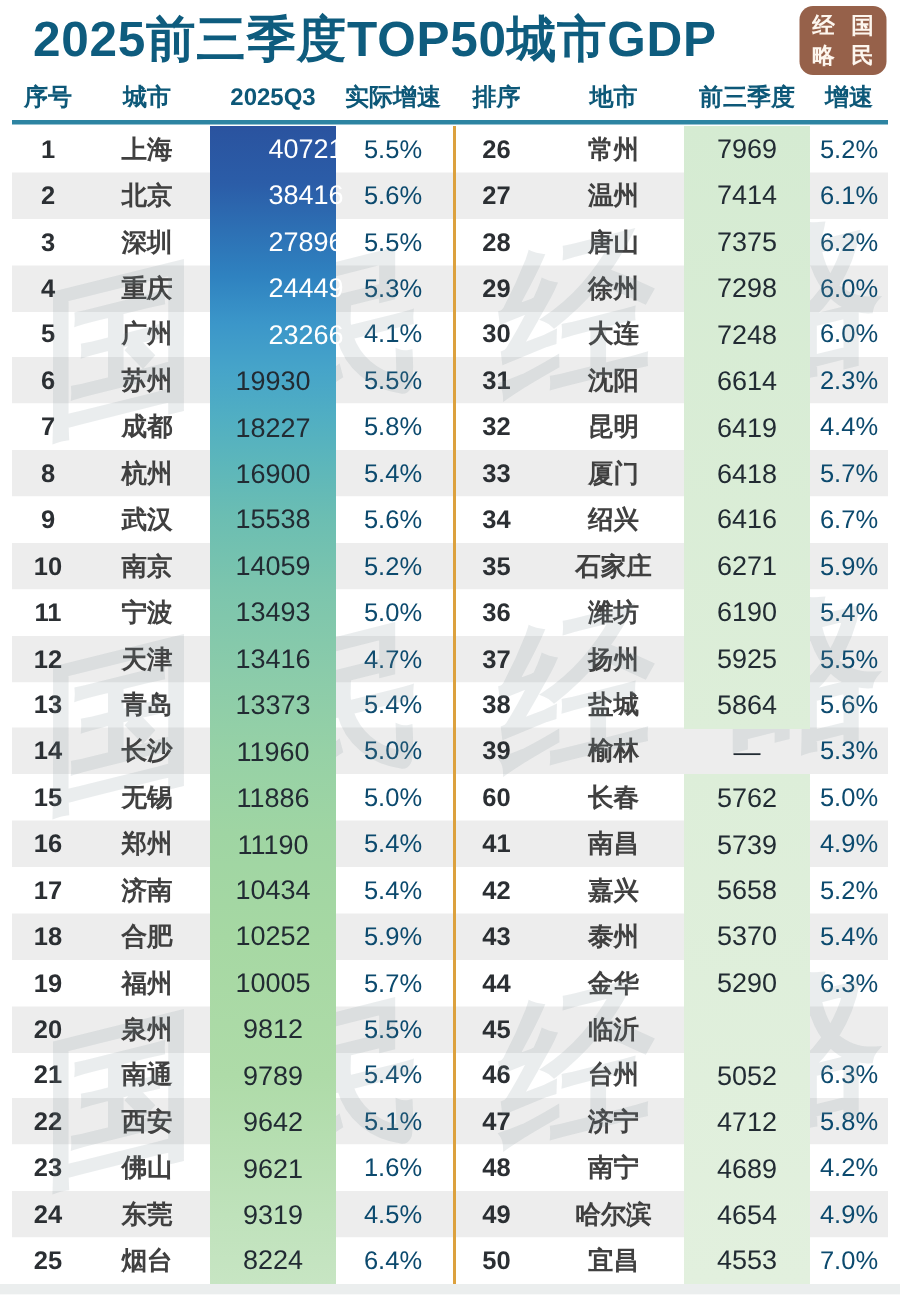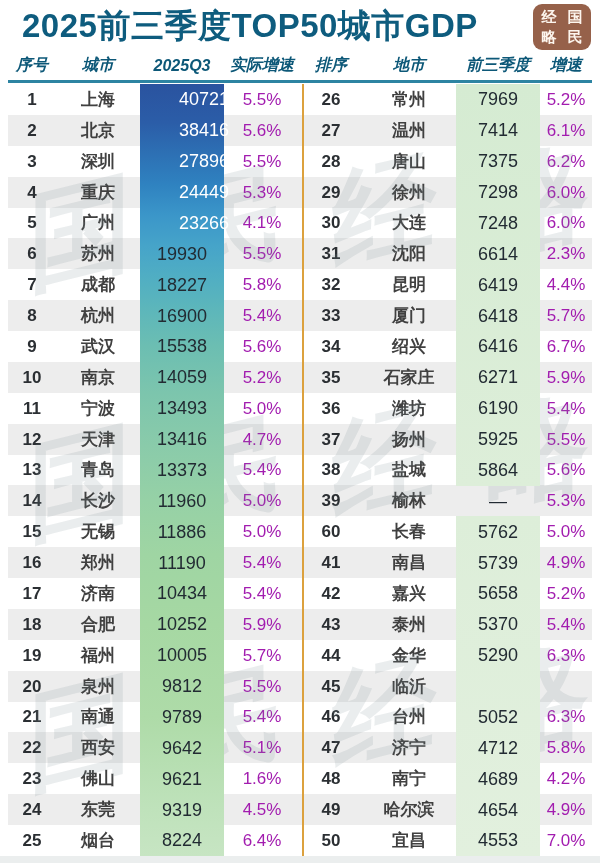--- a/index.html
+++ b/index.html
@@ -10,37 +10,37 @@
   .page-title{position:absolute;top:4px;left:22px;font-size:33px;font-weight:800;
     color:#0e5c7e;letter-spacing:0.5px;white-space:nowrap;text-align:center;}
   .logo{position:absolute;top:4px;right:9px;width:58px;height:46px;background:#96614a;
     border-radius:9px;display:grid;grid-template-columns:1fr 1fr;grid-template-rows:1fr 1fr;
     align-items:center;justify-items:center;padding:3px;box-sizing:border-box;}
   .logo span{color:#fdf6ee;font-size:15px;font-weight:700;
     font-family:"DejaVu Serif","Liberation Serif",serif;line-height:1;}
 
   
   .colheads{position:absolute;top:53px;left:8px;width:584px;height:25px;display:grid;
-    grid-template-columns:48px 84px 84px 76px 62px 94px 84px 52px;font-style:italic;}
+    grid-template-columns:48px 84px 84px 76px 62px 94px 84px 52px;}
   .colheads div{display:flex;align-items:center;justify-content:center;
     font-size:16px;font-weight:700;color:#0d5878;}
   .head-rule{position:absolute;top:80px;left:8px;width:584px;height:3px;background:#2d84a2;}
 
   
   .tbl{position:absolute;top:84px;left:8px;width:584px;height:772px;}
   .row{display:grid;grid-template-columns:48px 84px 84px 76px 62px 94px 84px 52px;
     height:30.88px;}
   .row.even{background:#ededed;}
   .row.odd{background:#ffffff;}
   .row span{display:flex;align-items:center;justify-content:center;line-height:1;}
   .rank-c{font-size:17px;font-weight:600;color:#2b2f33;}
   .city-c{font-size:17px;font-weight:700;color:#404040;}
   .val-c{font-size:18px;font-weight:500;color:#222b33;position:relative;z-index:3;}
   .val-c.lt{color:#ffffff;padding-left:44px;}
-  .gro-c{font-size:17px;font-weight:500;color:#a21caf;}
+  .gro-c{font-size:17px;font-weight:500;color:#0c4a6e;}
 
   
   .strip{position:absolute;z-index:2;pointer-events:none;}
   .strip-left{left:132px;top:0;width:84px;height:772px;
     background:linear-gradient(180deg,#2a539f 0%,#2b5da8 5%,#2d70b4 9%,#2f82c0 13%,
       #3b96c9 17%,#46a4c9 21%,#50aec3 25%,#5cb6bb 29%,#6cbeb2 34%,#7cc5ad 40%,
       #8acbaa 47%,#96d1a6 54%,#9fd5a3 61%,#a6d8a3 70%,#aedba8 82%,#bfe2bb 94%,#c7e5c3 100%);}
   .strip-right-top{left:448px;top:0;width:84px;height:401.5px;
     background:linear-gradient(180deg,#d5ebd2,#ddeed9);}
   .strip-right-bottom{left:448px;top:432.3px;width:84px;height:339.7px;

